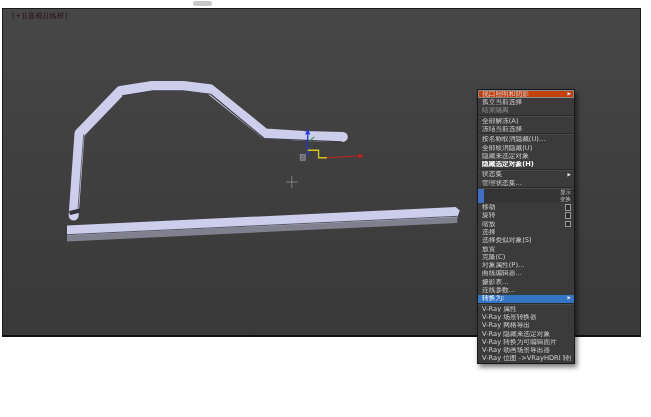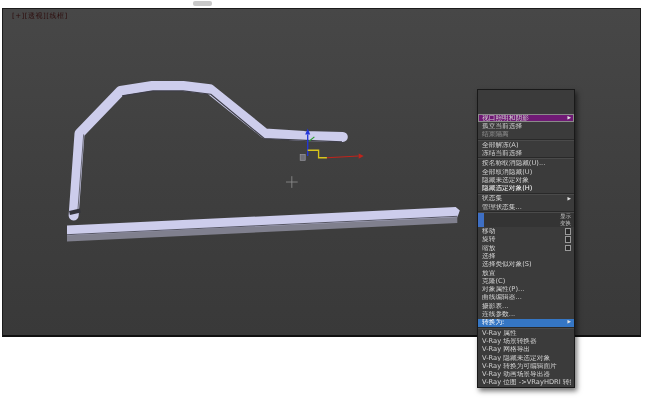--- a/index.html
+++ b/index.html
@@ -16,23 +16,23 @@
   
   .menu{position:absolute;left:474px;top:80px;width:98px;background:var(--menu-bg);
         border:1px solid #191919;box-shadow:2px 3px 5px rgba(0,0,0,.55);box-sizing:border-box;z-index:5;}
   .submenu{position:absolute;left:570px;top:280px;width:79px;background:var(--menu-bg);
            border:1px solid #191919;box-shadow:2px 3px 5px rgba(0,0,0,.55);box-sizing:border-box;z-index:6;}
   .mi{display:flex;align-items:center;height:8.3px;padding:0 3px 0 4px;
       font-size:6.7px;line-height:1;color:#d2d2d2;box-sizing:border-box;}
   .mi .lbl{flex:1;white-space:nowrap;overflow:hidden;}
   .mi .arr{font-size:4.5px;margin-left:1px;color:#e0e0e0;}
   .mi.disabled{color:#767676;font-weight:bold;}
-  .mi.bold{color:#ffffff;font-weight:normal;}
+  .mi.bold{color:#ffffff;font-weight:bold;}
   .mi.hl{background:var(--accent);color:#ffffff;}
-  .mi.boxed{outline:1px solid #8a8a8a;outline-offset:-1px;background:#701a75;margin-top:24px;}
+  .mi.boxed{outline:1px solid #8a8a8a;outline-offset:-1px;background:#c2410c;}
   .sep{height:2px;border-top:1px solid #292929;border-bottom:1px solid #4a4a4a;box-sizing:border-box;}
   .quadrow{position:relative;height:7px;display:flex;align-items:center;justify-content:flex-end;
            padding-right:3px;font-size:5.5px;color:#c6c6c6;background:#343434;box-sizing:border-box;}
   .quadrow .sq{position:absolute;left:0;top:0;width:6px;height:7px;background:#3e6fc4;}
   .box-icon{width:4.5px;height:4.5px;border:1px solid #9a9a9a;background:#2b2b2b;
             margin-left:2px;flex:none;}
 </style>
 </head>
 <body>
 

